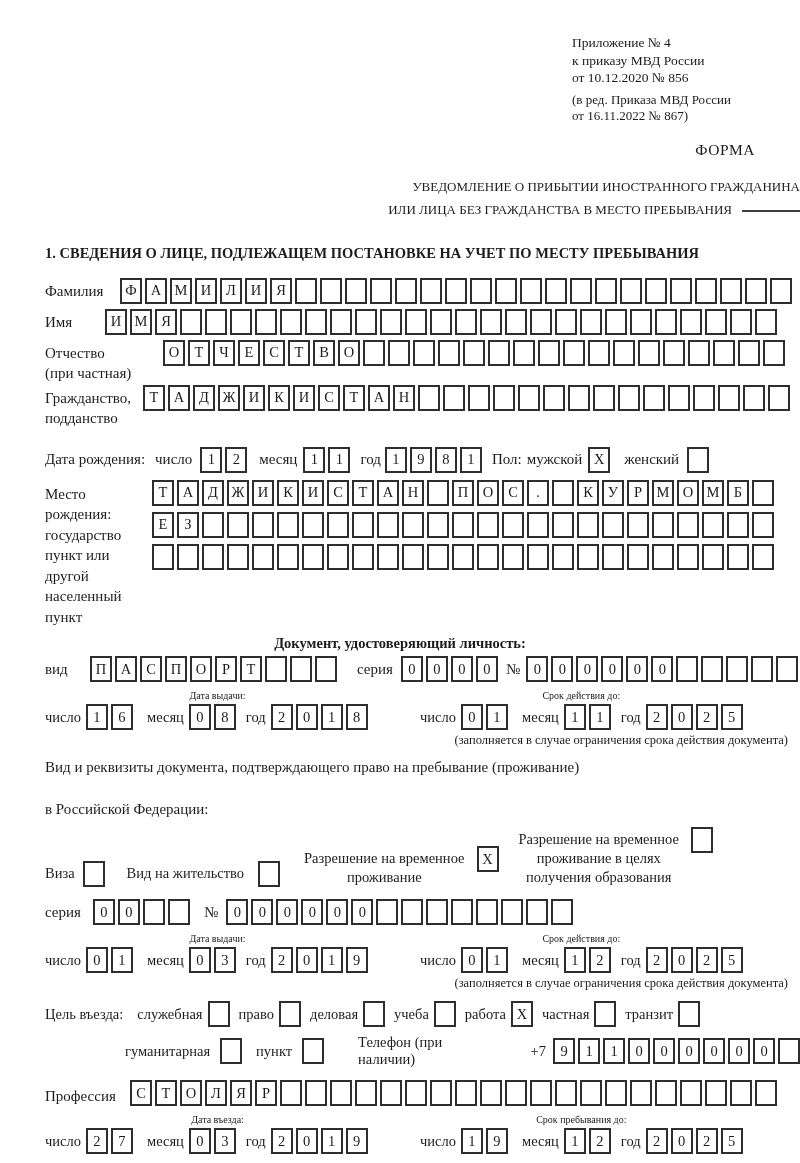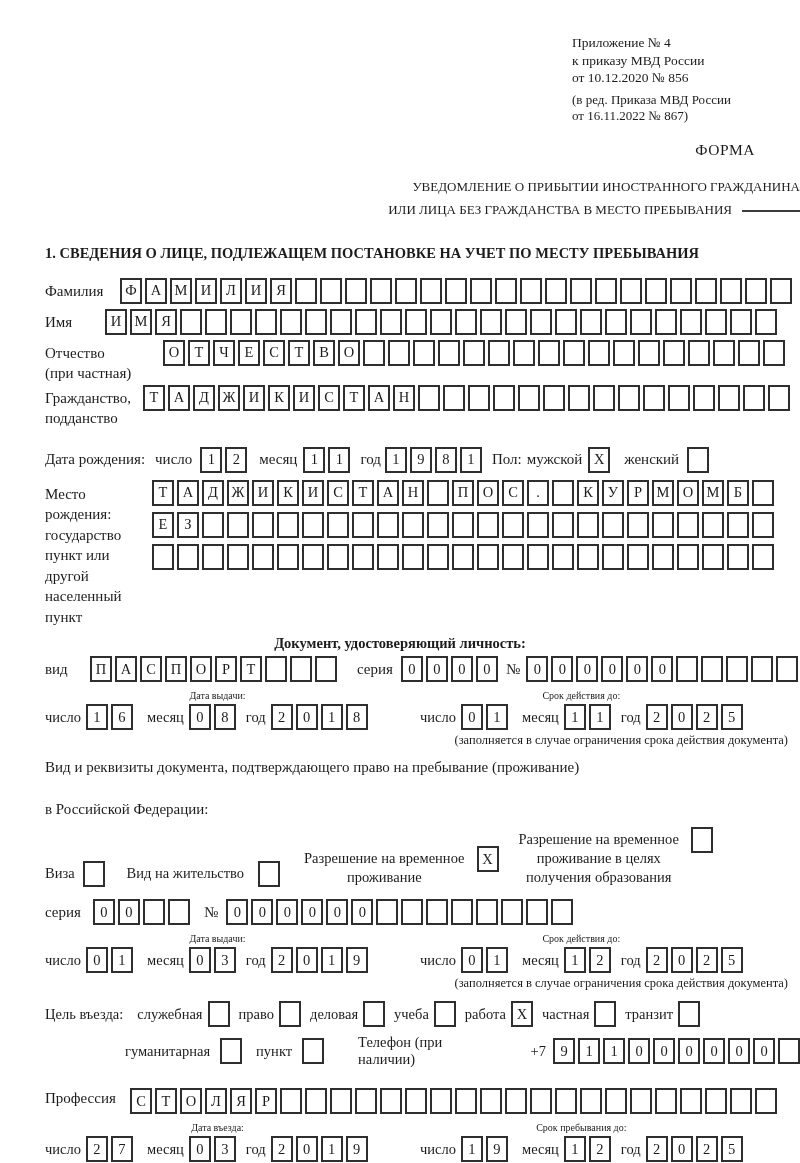--- a/index.html
+++ b/index.html
@@ -581,21 +581,21 @@
         <span class="cell">0</span>
         <span class="cell">0</span>
         <span class="cell">0</span>
         <span class="cell">0</span>
         <span class="cell">0</span>
         <span class="cell">0</span>
         <span class="cell"></span>
       </span>
   </div>
 
-  <div class="frow" style="margin-top:20px;align-items:flex-start">
+  <div class="frow" style="margin-top:12px;align-items:flex-end">
     <span class="flabel lw85" style="padding-top:0">Профессия</span>
     <span class="cells">
         <span class="cell">С</span>
         <span class="cell">Т</span>
         <span class="cell">О</span>
         <span class="cell">Л</span>
         <span class="cell">Я</span>
         <span class="cell">Р</span>
         <span class="cell"></span>
         <span class="cell"></span>

